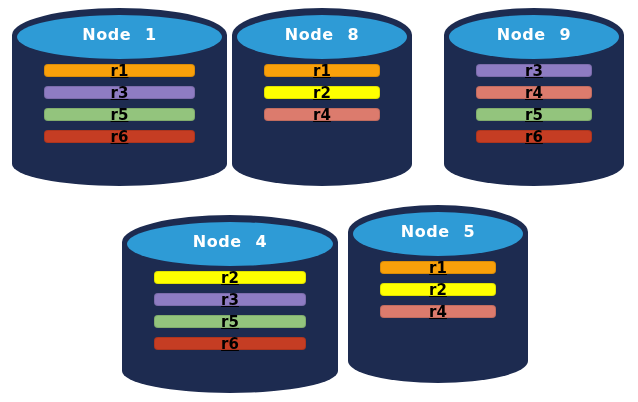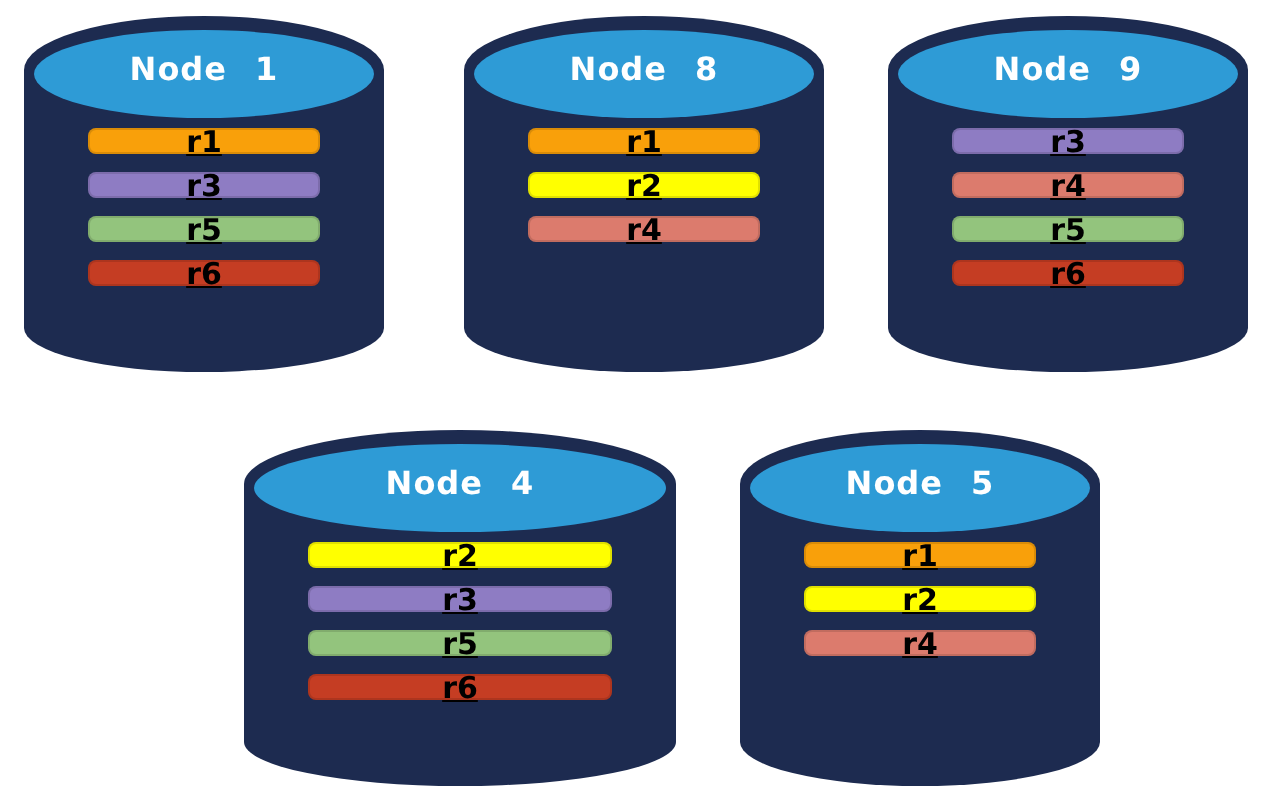--- a/index.html
+++ b/index.html
@@ -76,21 +76,21 @@
     font-size: 15px;
     font-weight: bold;
     line-height: 13px;
     text-decoration: underline;
   }
 </style>
 </head>
 <body>
 
 <div id="canvas" style="background: rgb(255, 255, 255);">
-    <div class="node" style="left: 12px; top: 8px;">
+    <div class="node" style="left: 12px; top: 8px; padding-left: 35px;">
       <div class="cyl-rim"></div>
       <div class="cyl-body"></div>
       <div class="cyl-face"></div>
       <div class="node-label">Node 1</div>
       <div class="bars">
         <div class="bar" style="background: rgb(249, 160, 10);"><span>r1</span></div>
         <div class="bar" style="background: rgb(142, 124, 195);"><span>r3</span></div>
         <div class="bar" style="background: rgb(147, 196, 125);"><span>r5</span></div>
         <div class="bar" style="background: rgb(197, 61, 35);"><span>r6</span></div>
       </div>
@@ -123,21 +123,21 @@
       <div class="cyl-body"></div>
       <div class="cyl-face"></div>
       <div class="node-label">Node 4</div>
       <div class="bars">
         <div class="bar" style="background: rgb(255, 255, 0);"><span>r2</span></div>
         <div class="bar" style="background: rgb(142, 124, 195);"><span>r3</span></div>
         <div class="bar" style="background: rgb(147, 196, 125);"><span>r5</span></div>
         <div class="bar" style="background: rgb(197, 61, 35);"><span>r6</span></div>
       </div>
     </div>
-    <div class="node" style="left: 348px; top: 215px; margin-left: 22px;">
+    <div class="node" style="left: 348px; top: 205px;">
       <div class="cyl-rim"></div>
       <div class="cyl-body"></div>
       <div class="cyl-face"></div>
       <div class="node-label">Node 5</div>
       <div class="bars">
         <div class="bar" style="background: rgb(249, 160, 10);"><span>r1</span></div>
         <div class="bar" style="background: rgb(255, 255, 0);"><span>r2</span></div>
         <div class="bar" style="background: rgb(220, 123, 109);"><span>r4</span></div>
       </div>
     </div>

